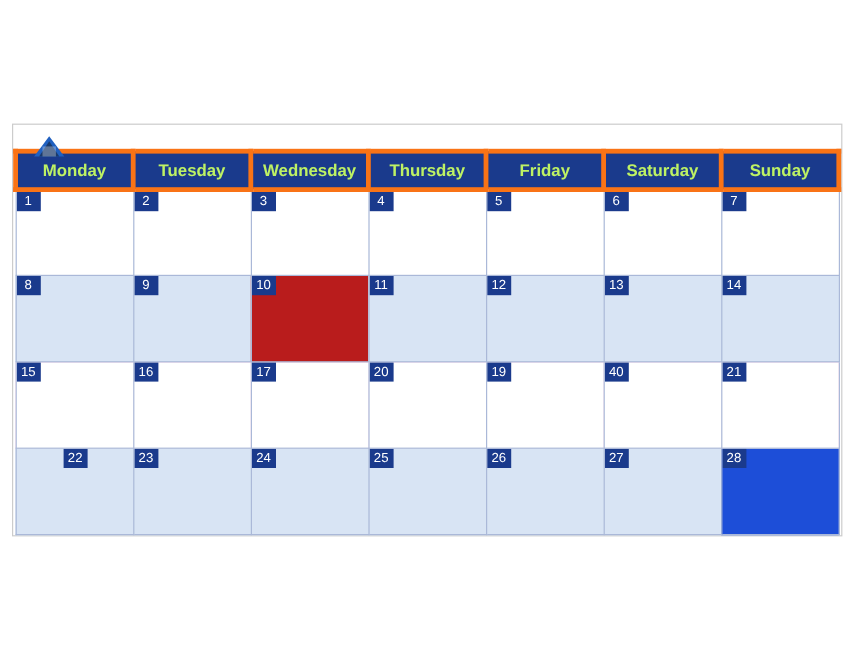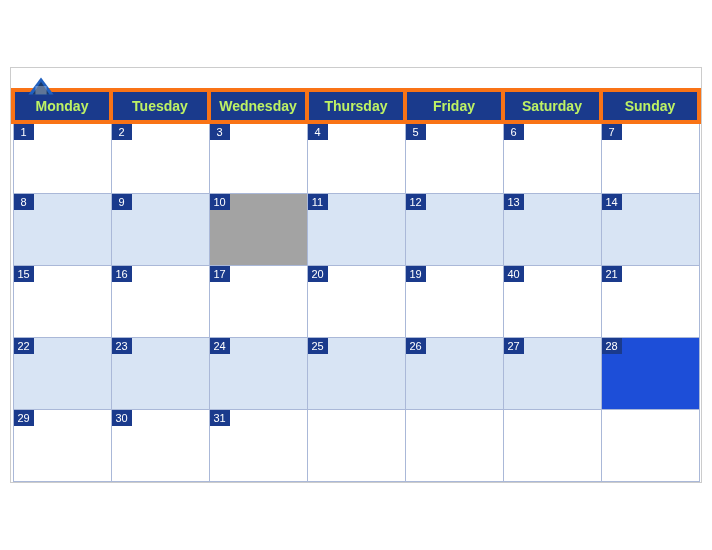--- a/index.html
+++ b/index.html
@@ -144,21 +144,21 @@
             <span class="day-number">7</span>
           </td>
         </tr>
         <tr style="background: rgb(216, 228, 244);">
           <td style="height: 72px; vertical-align: top; background: rgb(216, 228, 244);">
             <span class="day-number">8</span>
           </td>
           <td style="height: 72px; vertical-align: top; background: rgb(216, 228, 244);">
             <span class="day-number">9</span>
           </td>
-          <td style="height: 72px; vertical-align: top; background: #a3a3a3;">
+          <td style="height: 72px; vertical-align: top; background: #b91c1c;">
             <span class="day-number">10</span>
           </td>
           <td style="height: 72px; vertical-align: top; background: rgb(216, 228, 244);">
             <span class="day-number">11</span>
           </td>
           <td style="height: 72px; vertical-align: top; background: rgb(216, 228, 244);">
             <span class="day-number">12</span>
           </td>
           <td style="height: 72px; vertical-align: top; background: rgb(216, 228, 244);">
             <span class="day-number">13</span>
@@ -184,52 +184,37 @@
             <span class="day-number">19</span>
           </td>
           <td style="height: 72px; vertical-align: top; background: rgb(255, 255, 255);">
             <span class="day-number">40</span>
           </td>
           <td style="height: 72px; vertical-align: top; background: rgb(255, 255, 255);">
             <span class="day-number">21</span>
           </td>
         </tr>
         <tr style="background: rgb(216, 228, 244);">
-          <td style="height: 72px; vertical-align: top; background: rgb(216, 228, 244);">
+          <td style="height: 72px; vertical-align: top; background: rgb(216, 228, 244); padding-left: 39px;">
             <span class="day-number">22</span>
           </td>
           <td style="height: 72px; vertical-align: top; background: rgb(216, 228, 244);">
             <span class="day-number">23</span>
           </td>
           <td style="height: 72px; vertical-align: top; background: rgb(216, 228, 244);">
             <span class="day-number">24</span>
           </td>
           <td style="height: 72px; vertical-align: top; background: rgb(216, 228, 244);">
             <span class="day-number">25</span>
           </td>
           <td style="height: 72px; vertical-align: top; background: rgb(216, 228, 244); margin-top: 47px;">
             <span class="day-number">26</span>
           </td>
           <td style="height: 72px; vertical-align: top; background: rgb(216, 228, 244); margin-left: 12px;">
             <span class="day-number">27</span>
           </td>
           <td style="height: 72px; vertical-align: top; background: #1d4ed8; margin-top: 16px;">
             <span class="day-number">28</span>
           </td>
-        </tr>
-        <tr style="background: rgb(255, 255, 255);">
-          <td style="height: 72px; vertical-align: top; background: rgb(255, 255, 255);">
-            <span class="day-number">29</span>
-          </td>
-          <td style="height: 72px; vertical-align: top; background: rgb(255, 255, 255);">
-            <span class="day-number">30</span>
-          </td>
-          <td style="height: 72px; vertical-align: top; background: rgb(255, 255, 255);">
-            <span class="day-number">31</span>
-          </td>
-          <td style="height: 72px; vertical-align: top; background: rgb(255, 255, 255);"></td>
-          <td style="height: 72px; vertical-align: top; background: rgb(255, 255, 255);"></td>
-          <td style="height: 72px; vertical-align: top; background: rgb(255, 255, 255);"></td>
-          <td style="height: 72px; vertical-align: top; background: rgb(255, 255, 255);"></td>
         </tr>
       </tbody>
   </table>
 </div>
 
 </body></html>

